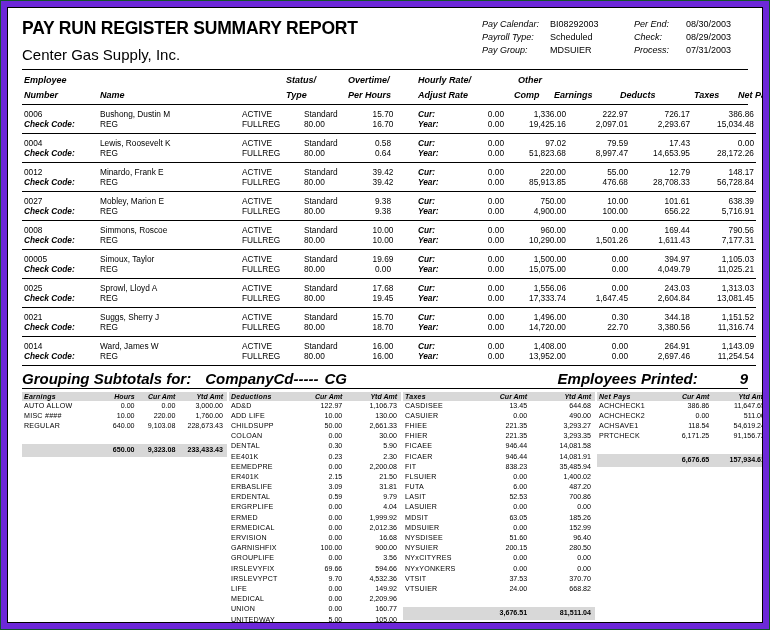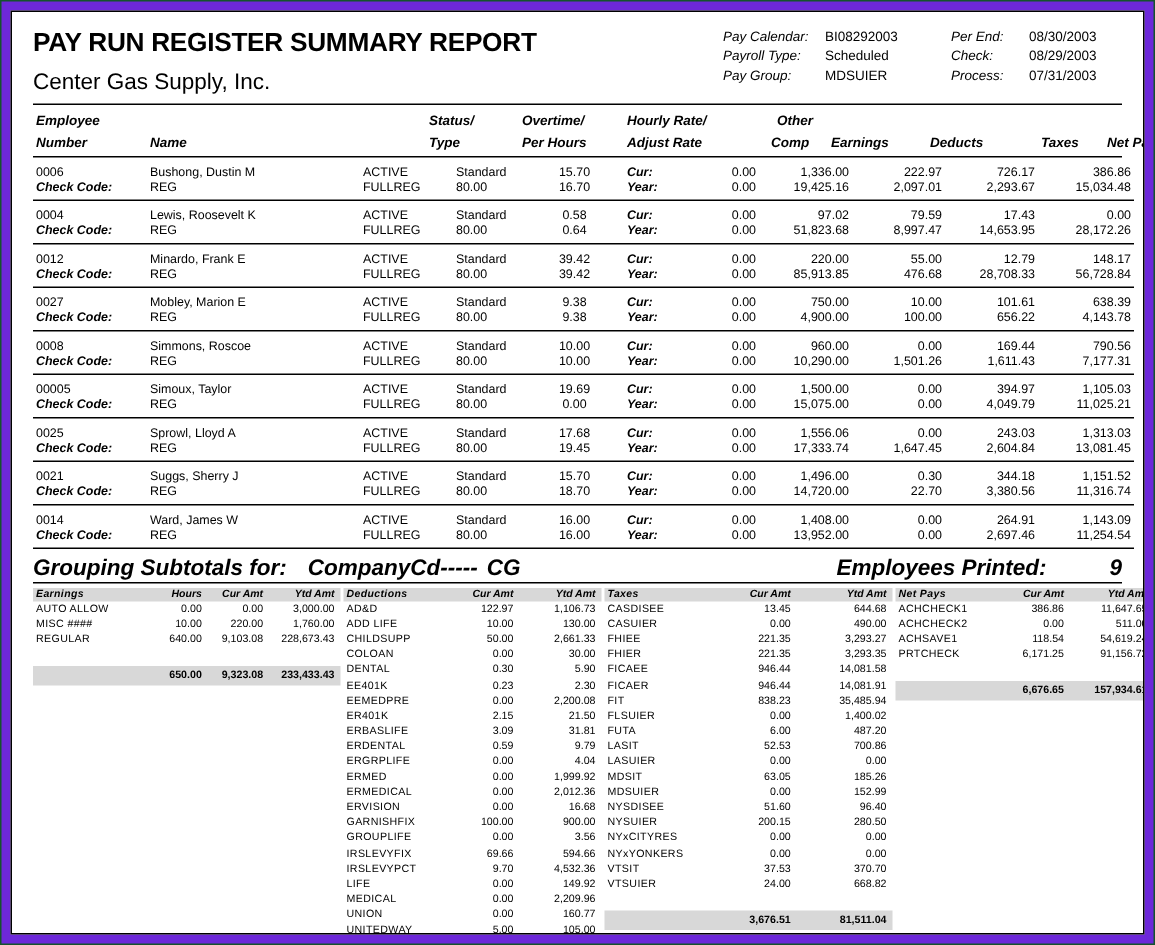--- a/index.html
+++ b/index.html
@@ -329,21 +329,21 @@
               <td class="c-num ital-bold">Check Code:</td>
               <td class="c-name">REG</td>
               <td class="c-stat">FULLREG</td>
               <td class="c-ot">80.00</td>
               <td class="c-rate">9.38</td>
               <td class="c-cy">Year:</td>
               <td class="c-oth">0.00</td>
               <td class="c-earn">4,900.00</td>
               <td class="c-ded">100.00</td>
               <td class="c-tax">656.22</td>
-              <td class="c-net">4,143.78</td>
+              <td class="c-net">5,716.91</td>
             </tr>
             <tr class="row-top">
               <td class="c-num">0008</td>
               <td class="c-name">Simmons, Roscoe</td>
               <td class="c-stat">ACTIVE</td>
               <td class="c-ot">Standard</td>
               <td class="c-rate">10.00</td>
               <td class="c-cy">Cur:</td>
               <td class="c-oth">0.00</td>
               <td class="c-earn">960.00</td>

